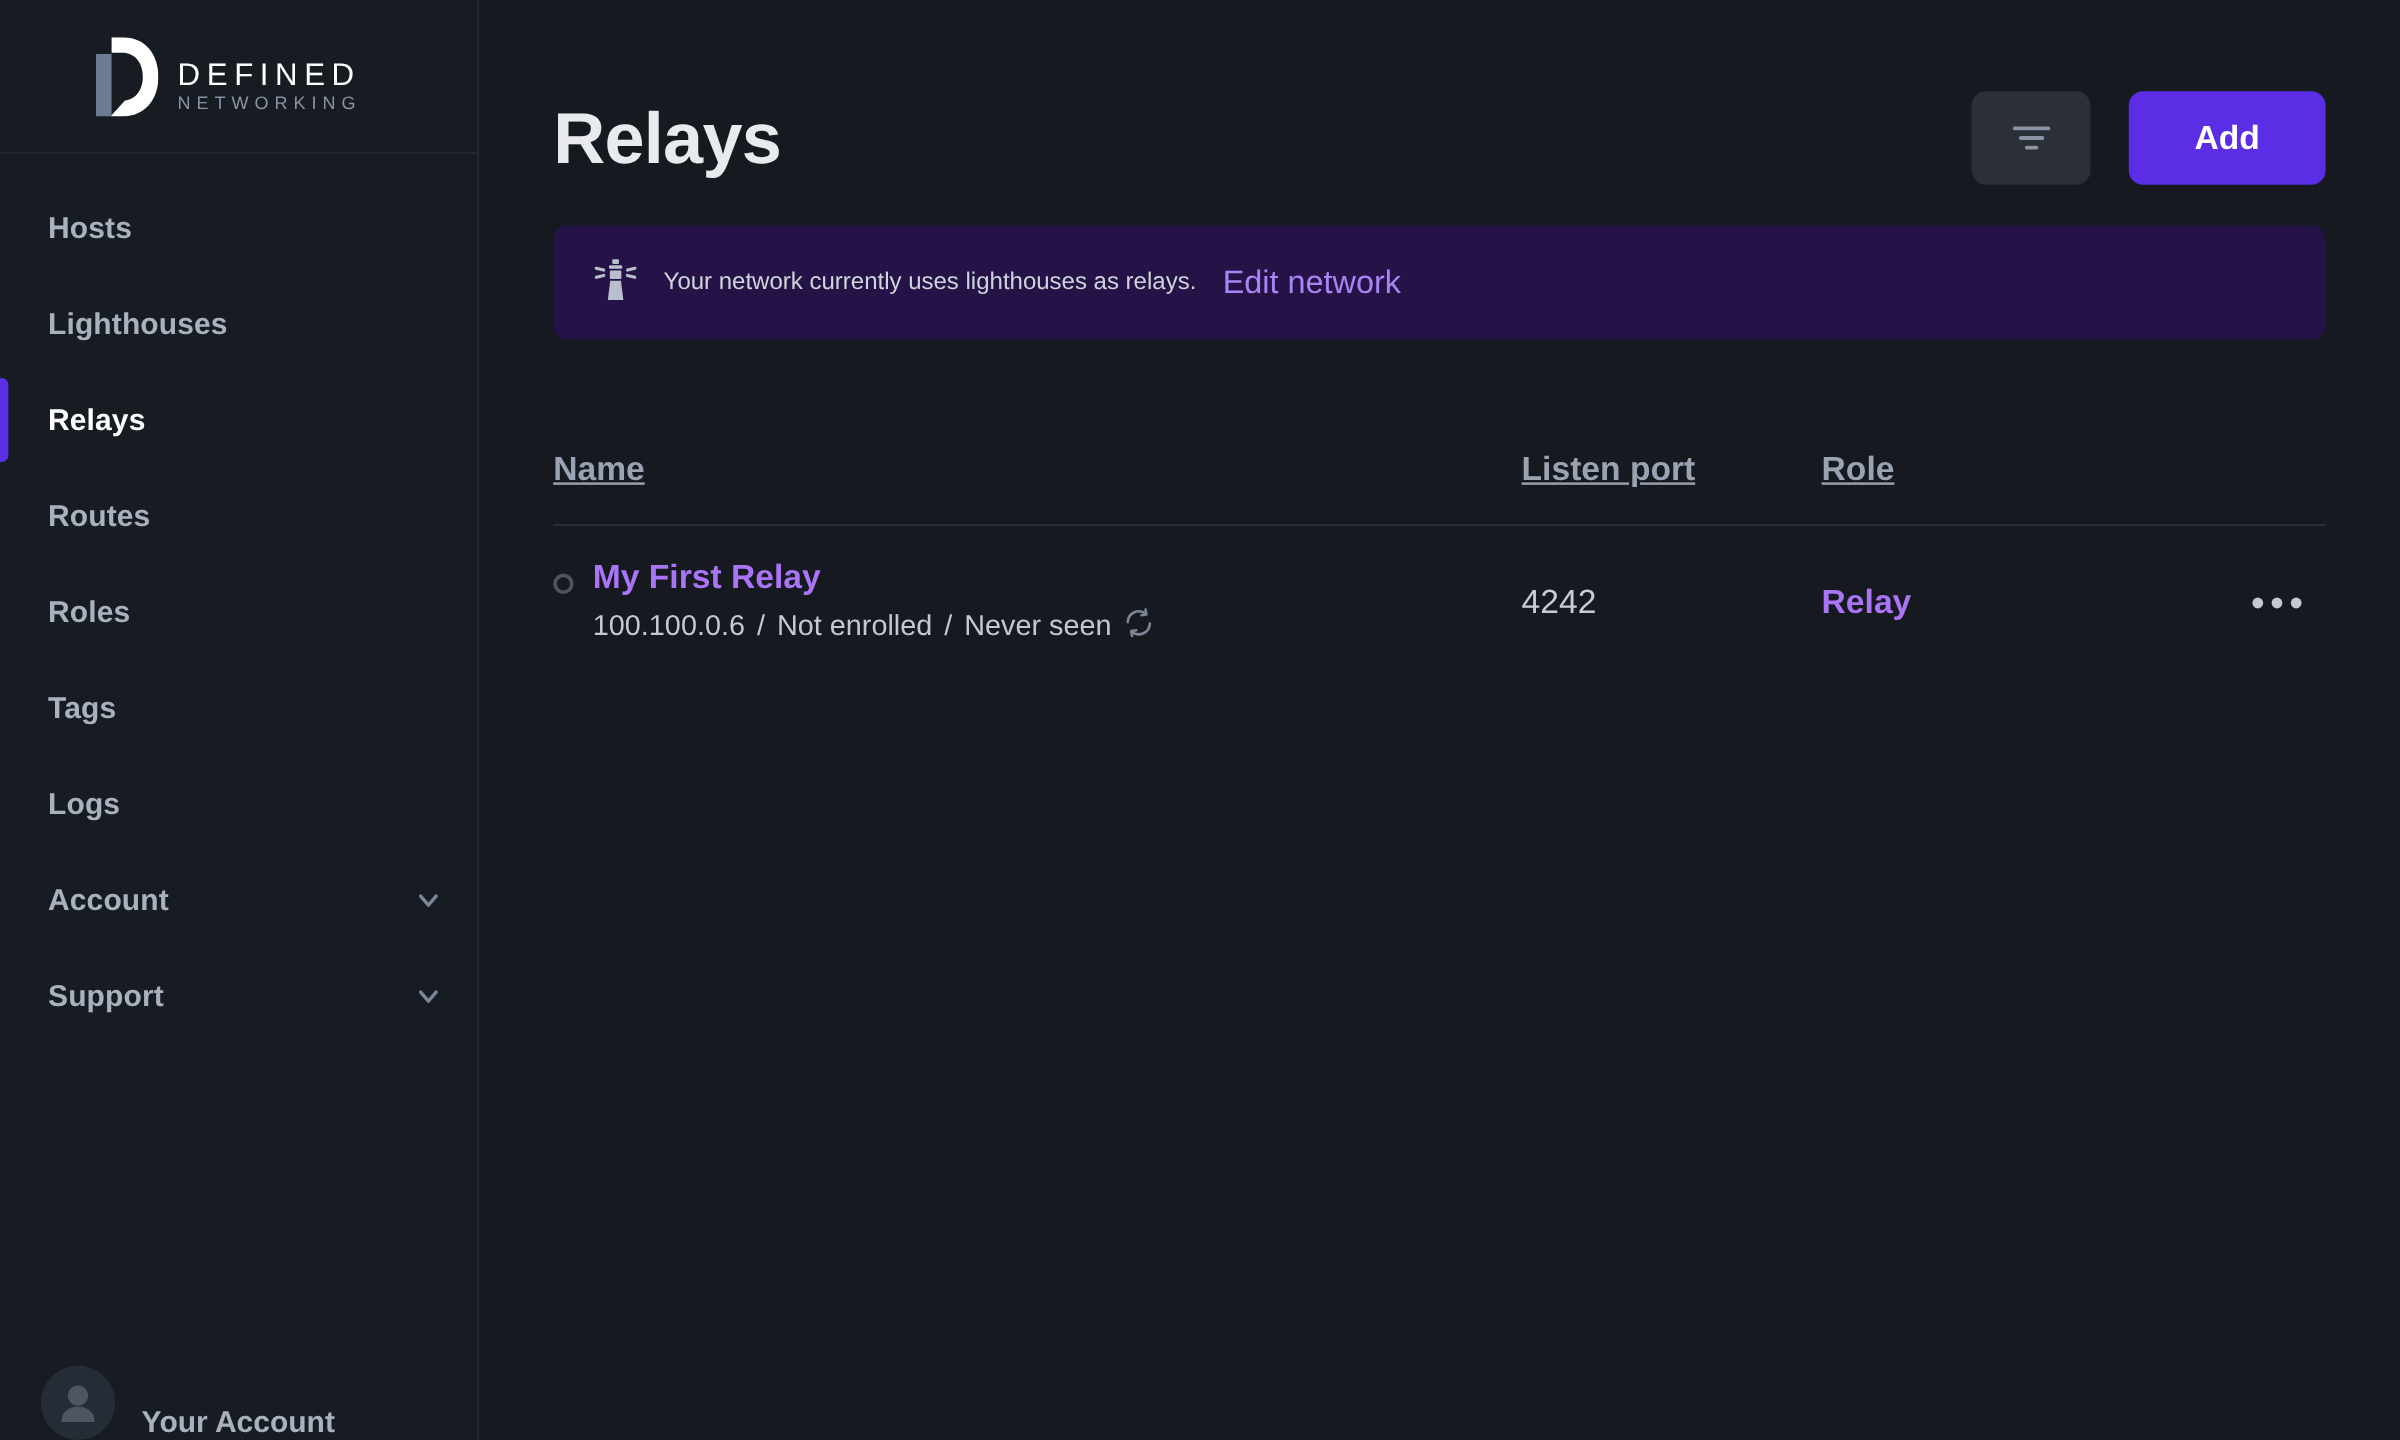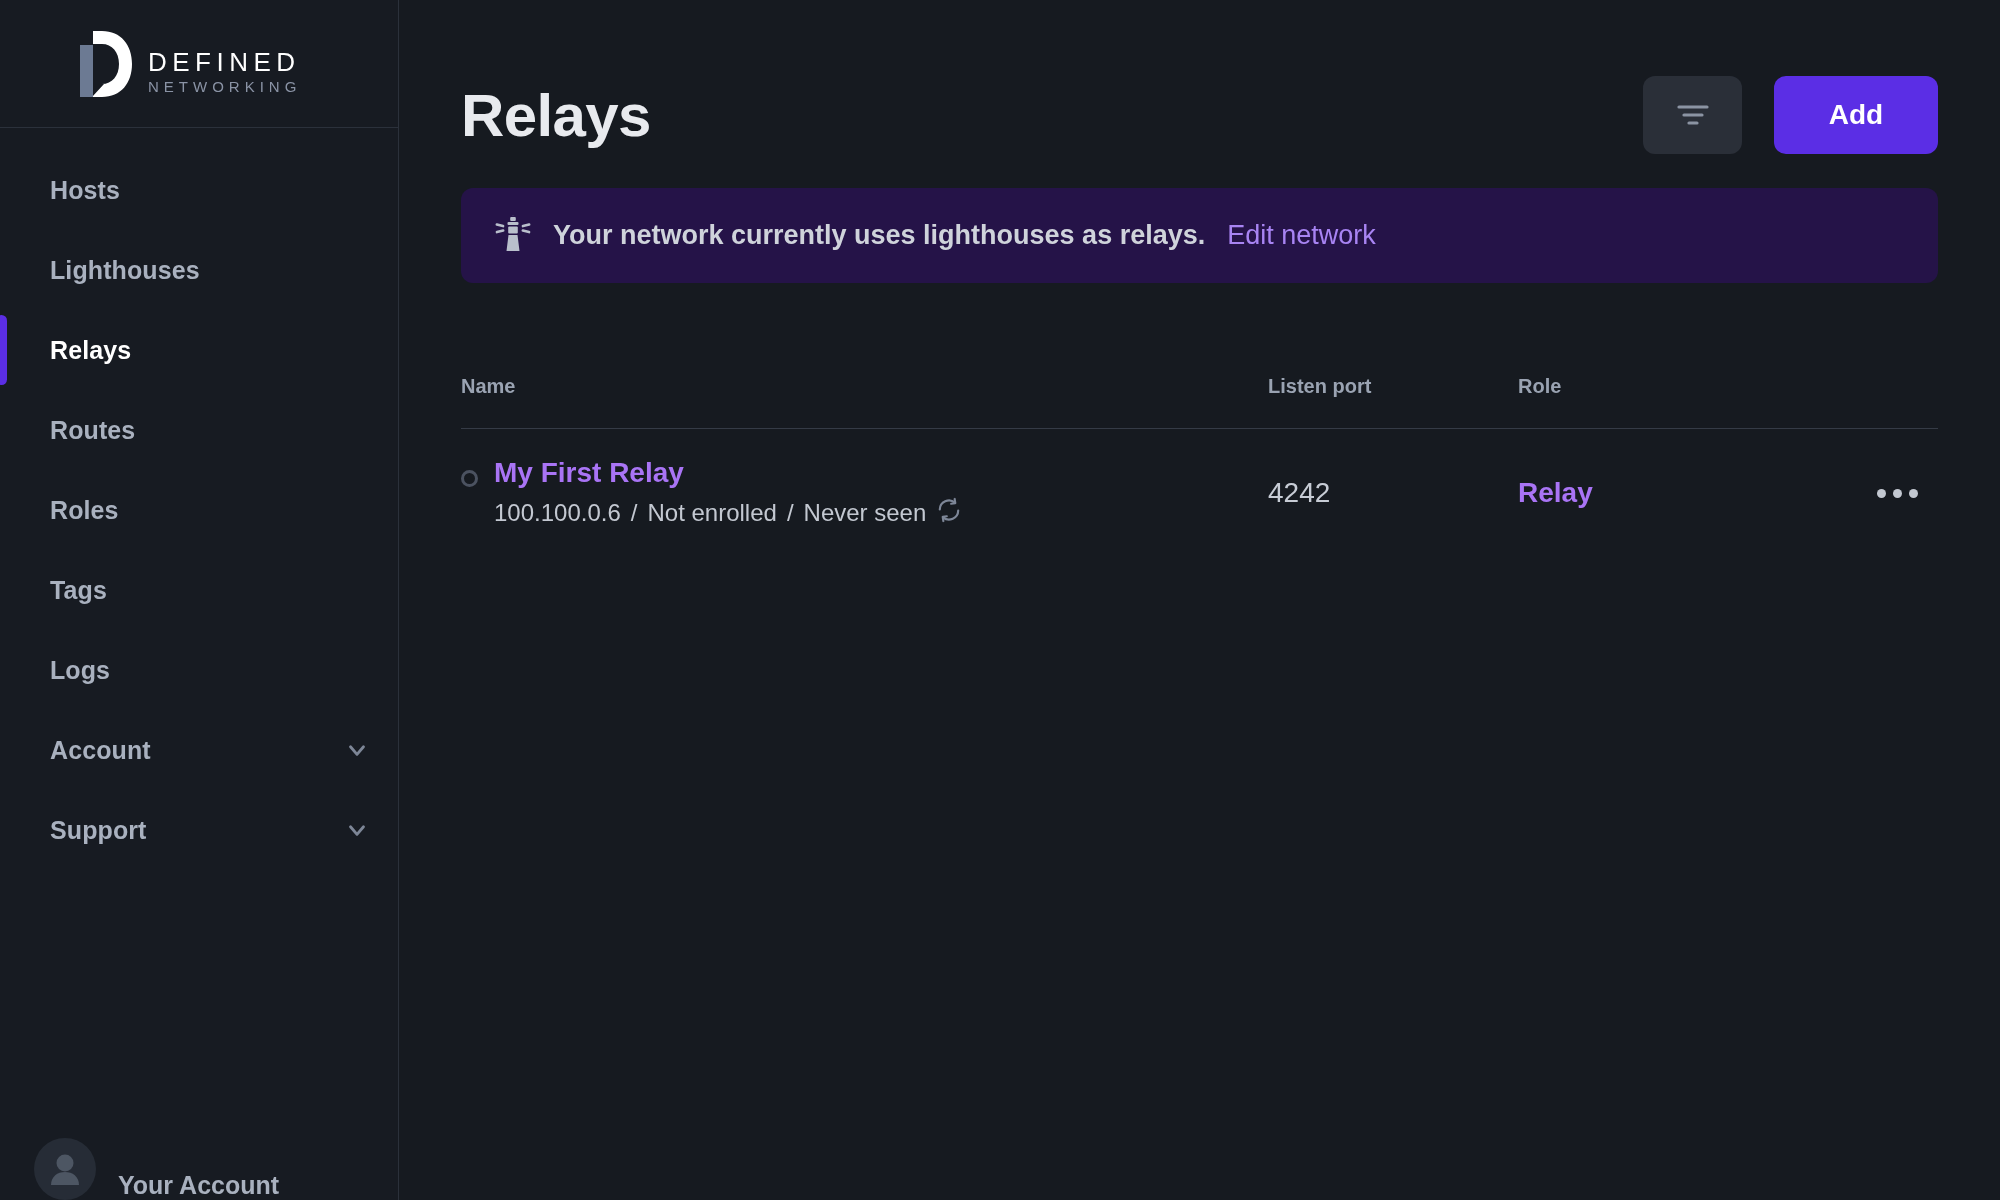--- a/index.html
+++ b/index.html
@@ -63,21 +63,21 @@
   .nav {
     padding-top: 22px;
     flex: 1;
   }
 
   .nav-item {
     position: relative;
     height: 80px;
     display: flex;
     align-items: center;
-    padding-left: 50px;
+    padding-left: 40px;
     padding-right: 28px;
     cursor: pointer;
   }
   .nav-label {
     font-size: 25px;
     font-weight: 700;
     color: #a9b1bf;
     letter-spacing: 0.1px;
   }
   .nav-item.active .nav-label { color: #ffffff; }
@@ -178,46 +178,47 @@
     margin-top: 24px;
     height: 95px;
     border-radius: 12px;
     background: #251348;
     display: flex;
     align-items: center;
     padding-left: 34px;
     gap: 22px;
   }
   .banner-text {
-    font-size: 27px;
+    font-size: 20px;
     color: #cfd3db;
-    font-weight: 700;
+    font-weight: 400;
   }
   .banner-link {
     color: #a884f3;
     font-size: 27px;
     font-weight: 400;
     text-decoration: none;
     cursor: pointer;
   }
 
   
   .table {
     margin-top: 92px;
   }
   .table-head {
     display: flex;
     align-items: flex-end;
     padding-bottom: 30px;
     border-bottom: 1px solid #353b46;
   }
   .th {
-    font-size: 20px;
+    font-size: 28px;
     font-weight: 700;
     color: #9aa3b2;
+    text-decoration: underline;
   }
   .col-name { flex: 1; padding-left: 0; }
   .col-port { width: 250px; }
   .col-role { width: 330px; }
   .col-actions { width: 90px; }
 
   .table-row {
     display: flex;
     align-items: center;
     min-height: 110px;

